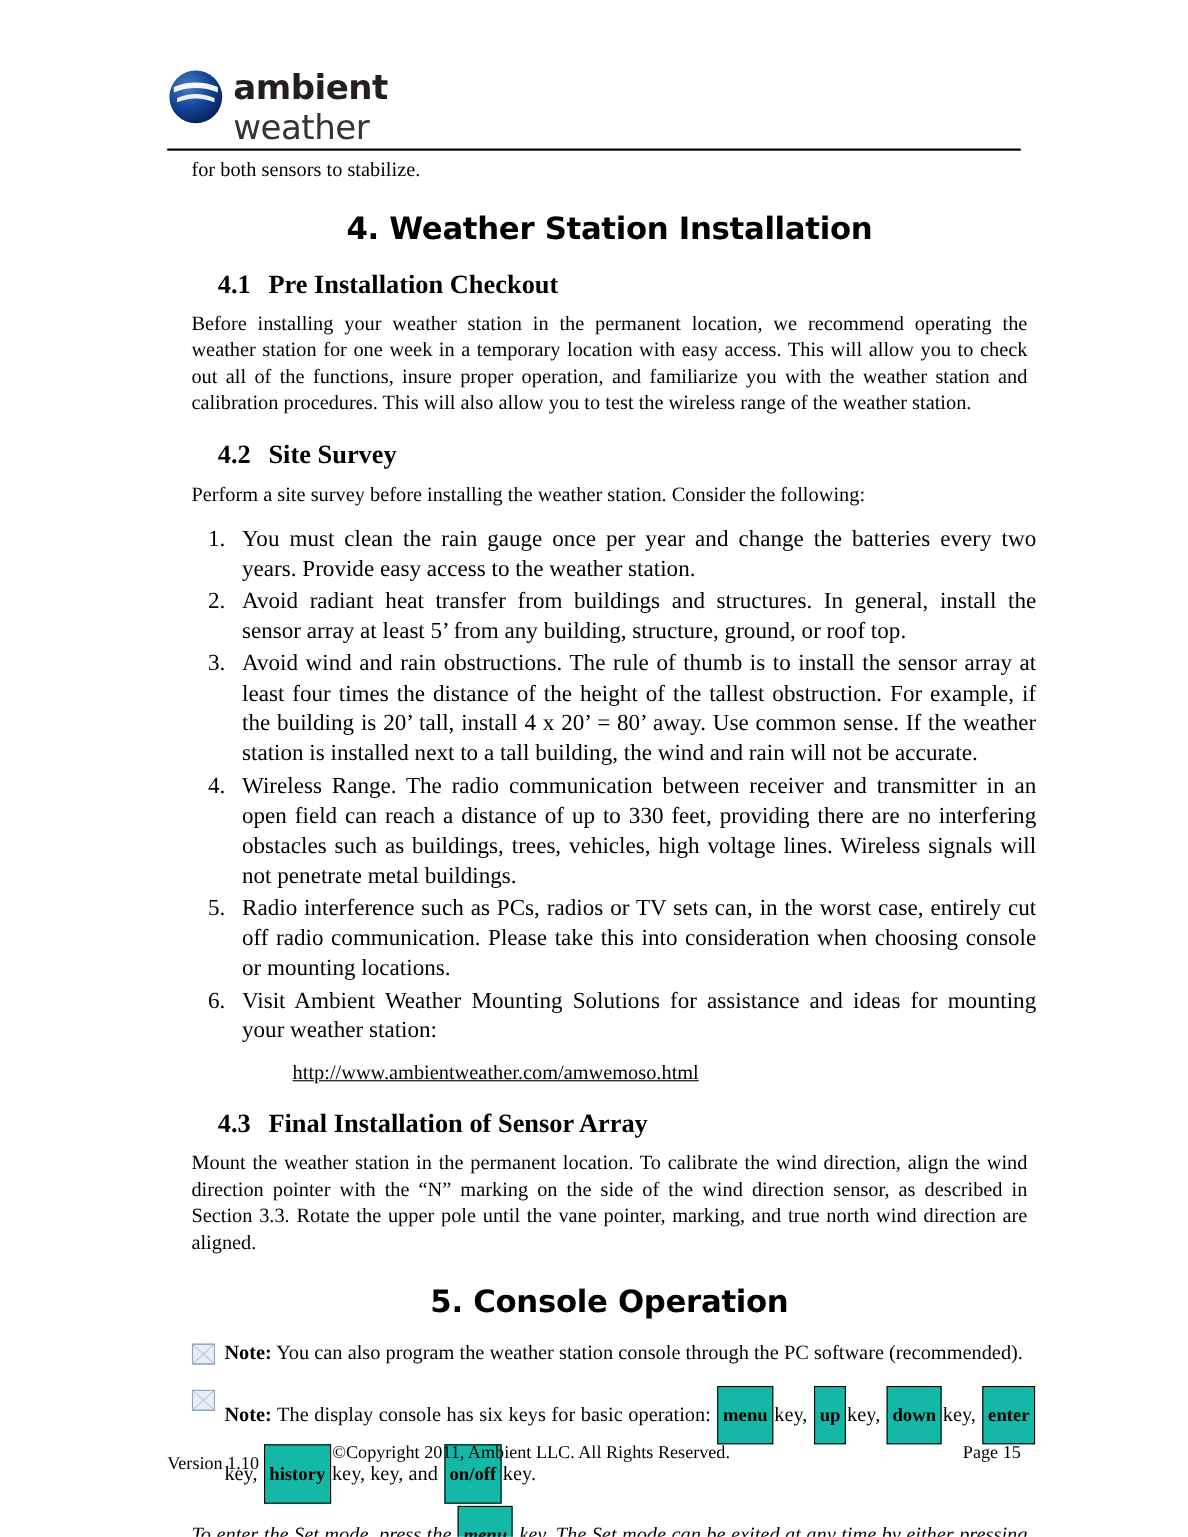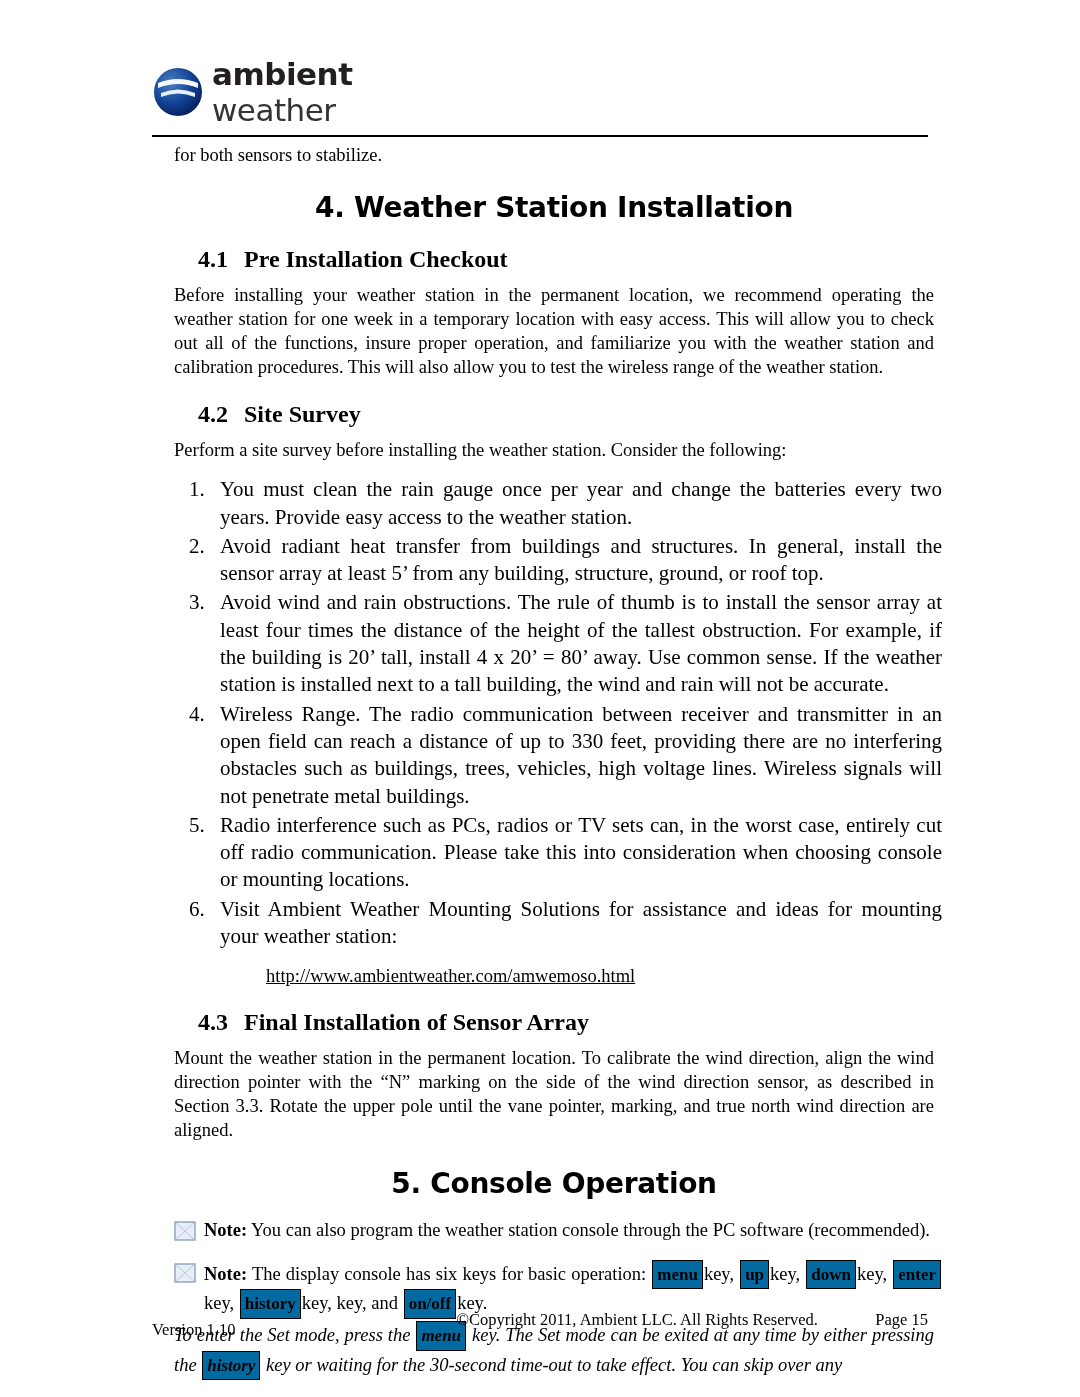--- a/index.html
+++ b/index.html
@@ -21,21 +21,20 @@
     box-sizing: border-box;
   }
   
   .header-logo {
     position: absolute;
     left: 152px;
     top: 62px;
     width: 300px;
     height: 60px;
     display: flex;
-    align-items: center;
   }
   .logo-mark {
     width: 52px;
     height: 52px;
     position: relative;
     flex: 0 0 auto;
   }
   .logo-text {
     font-family: "DejaVu Sans", sans-serif;
     font-size: 31px;
@@ -129,38 +128,38 @@
   }
   .note-text {
     font-size: 18.5px;
     line-height: 1.32;
     text-align: justify;
     flex: 1 1 auto;
   }
   .keycap {
     display: inline-block;
     border: 1.5px solid #000;
-    padding: 4px 4px;
+    padding: 16px 4px;
     font-weight: bold;
     font-size: 17px;
     line-height: 1.15;
-    background: #0369a1;
+    background: #14b8a6;
     margin: 0 1px;
   }
   
   .footer {
     position: absolute;
     left: 152px;
     top: 1310px;
     width: 776px;
     font-size: 16.5px;
     display: flex;
     justify-content: space-between;
   }
-  .footer .center { text-align: right; flex: 1 1 auto; }
+  .footer .center { text-align: left; flex: 1 1 auto; }
   .footer .left { width: 150px; margin-top: 10px; }
   .footer .right { width: 110px; text-align: right; }
 </style>
 </head>
 <body>
 
 <div class="page">
 
   <div class="header-logo">
     <span class="logo-mark">

